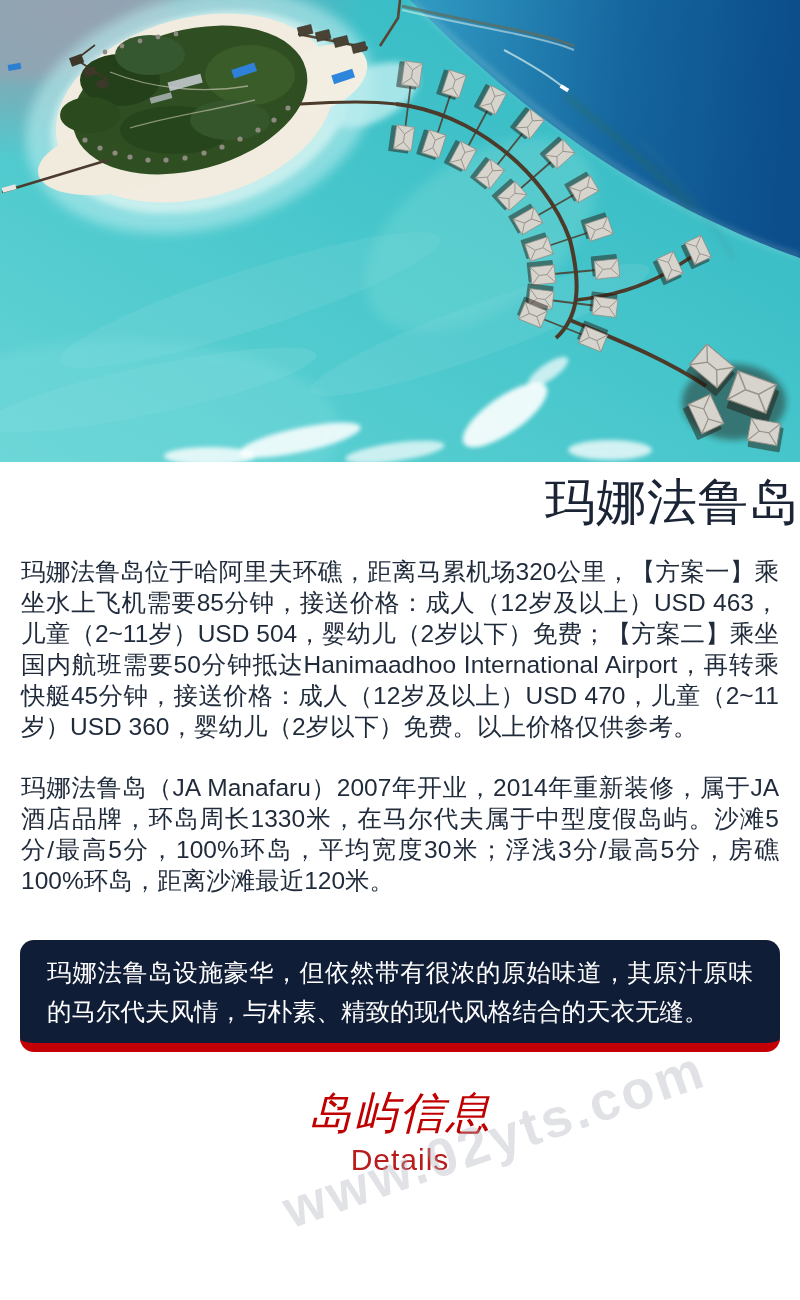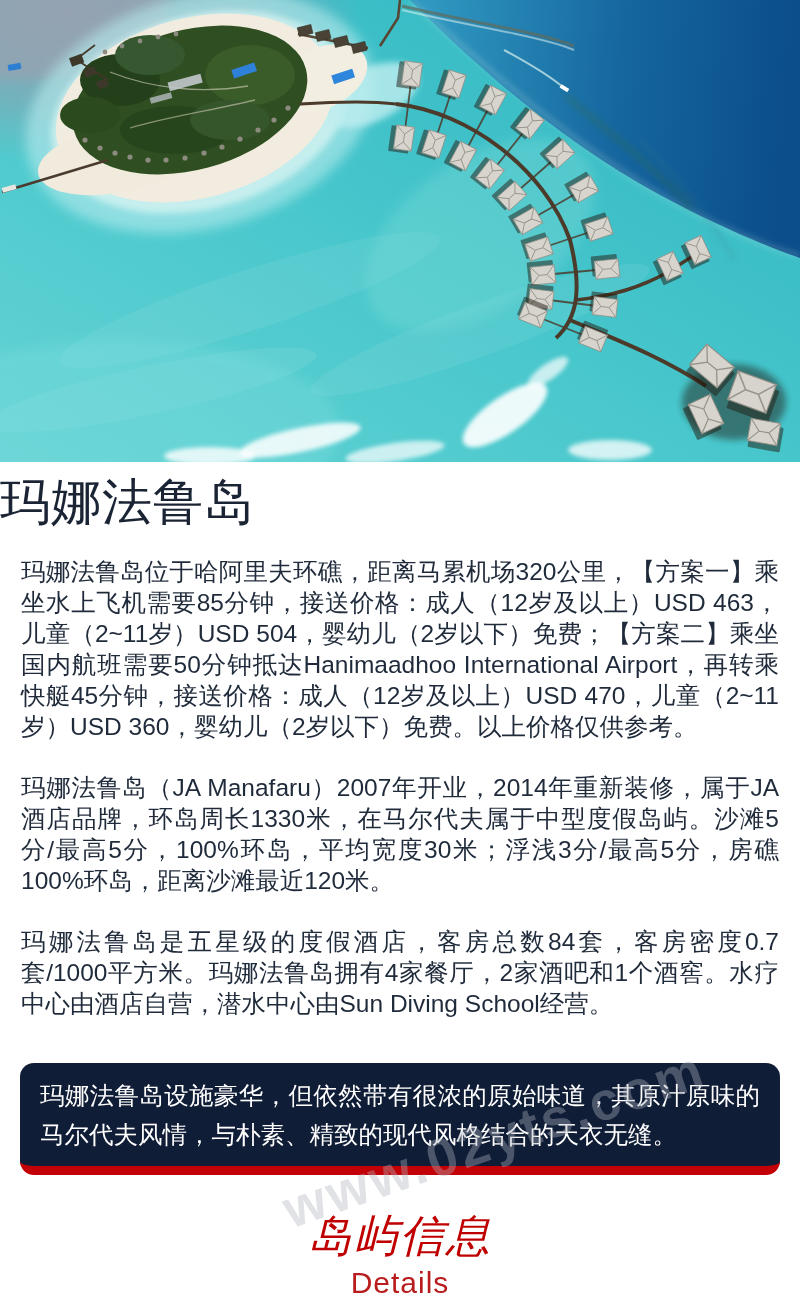--- a/index.html
+++ b/index.html
@@ -3,31 +3,31 @@
 <meta charset="utf-8">
 <style>
   html,body{margin:0;padding:0;}
   body{
     width:800px;height:1300px;overflow:hidden;background:#ffffff;
     font-family:"Liberation Sans","DejaVu Sans",sans-serif;
   }
   .page{position:relative;width:800px;height:1300px;overflow:hidden;}
   .hero{width:800px;height:462px;overflow:hidden;line-height:0;}
   .title{
-    margin:10px 0 24px;text-align:left;font-size:50px;font-weight:400;
+    margin:10px 0 24px;text-align:right;font-size:50px;font-weight:400;
     color:#1a2435;letter-spacing:1px;line-height:1.2;
   }
   .content{padding:0 21px;}
   .content p{
     margin:0 0 30px;font-size:24.5px;line-height:31px;color:#1f2a3a;
     text-align:justify;word-break:break-word;
   }
   .note{
     margin:44px 20px 0;background:#101d37;border-radius:14px;
-    border-bottom:9px solid #c30006;padding:13px 20px 12px;
+    border-bottom:9px solid #c30006;padding:13px 27px 12px;
   }
   .note p{
     margin:0;color:#ffffff;font-size:24.5px;line-height:39px;text-align:justify;
   }
   .watermark{
     position:absolute;left:295px;top:1178px;width:600px;height:62px;
     transform:rotate(-19deg);transform-origin:0 100%;
     font-size:54px;font-weight:700;letter-spacing:3px;white-space:nowrap;
     color:rgba(175,180,190,0.38);pointer-events:none;
   }
@@ -207,21 +207,20 @@
         <ellipse cx="548" cy="372" rx="24" ry="8" opacity="0.7" transform="rotate(-35 548 372)"></ellipse>
       </g>
     </svg>
   </div>
 
   <h1 class="title">玛娜法鲁岛</h1>
 
   <div class="content">
     <p>玛娜法鲁岛位于哈阿里夫环礁，距离马累机场320公里，【方案一】乘坐水上飞机需要85分钟，接送价格：成人（12岁及以上）USD 463，儿童（2~11岁）USD 504，婴幼儿（2岁以下）免费；【方案二】乘坐国内航班需要50分钟抵达Hanimaadhoo International Airport，再转乘快艇45分钟，接送价格：成人（12岁及以上）USD 470，儿童（2~11岁）USD 360，婴幼儿（2岁以下）免费。以上价格仅供参考。</p>
     <p>玛娜法鲁岛（JA Manafaru）2007年开业，2014年重新装修，属于JA酒店品牌，环岛周长1330米，在马尔代夫属于中型度假岛屿。沙滩5分/最高5分，100%环岛，平均宽度30米；浮浅3分/最高5分，房礁100%环岛，距离沙滩最近120米。</p>
-    <p>玛娜法鲁岛是五星级的度假酒店，客房总数84套，客房密度0.7套/1000平方米。玛娜法鲁岛拥有4家餐厅，2家酒吧和1个酒窖。水疗中心由酒店自营，潜水中心由Sun Diving School经营。</p>
   </div>
 
   <div class="note">
     <p>玛娜法鲁岛设施豪华，但依然带有很浓的原始味道，其原汁原味的马尔代夫风情，与朴素、精致的现代风格结合的天衣无缝。</p>
   </div>
 
   <div class="watermark">www.02yts.com</div>
 
   <div class="section">
     <div class="section-cn">岛屿信息</div>

